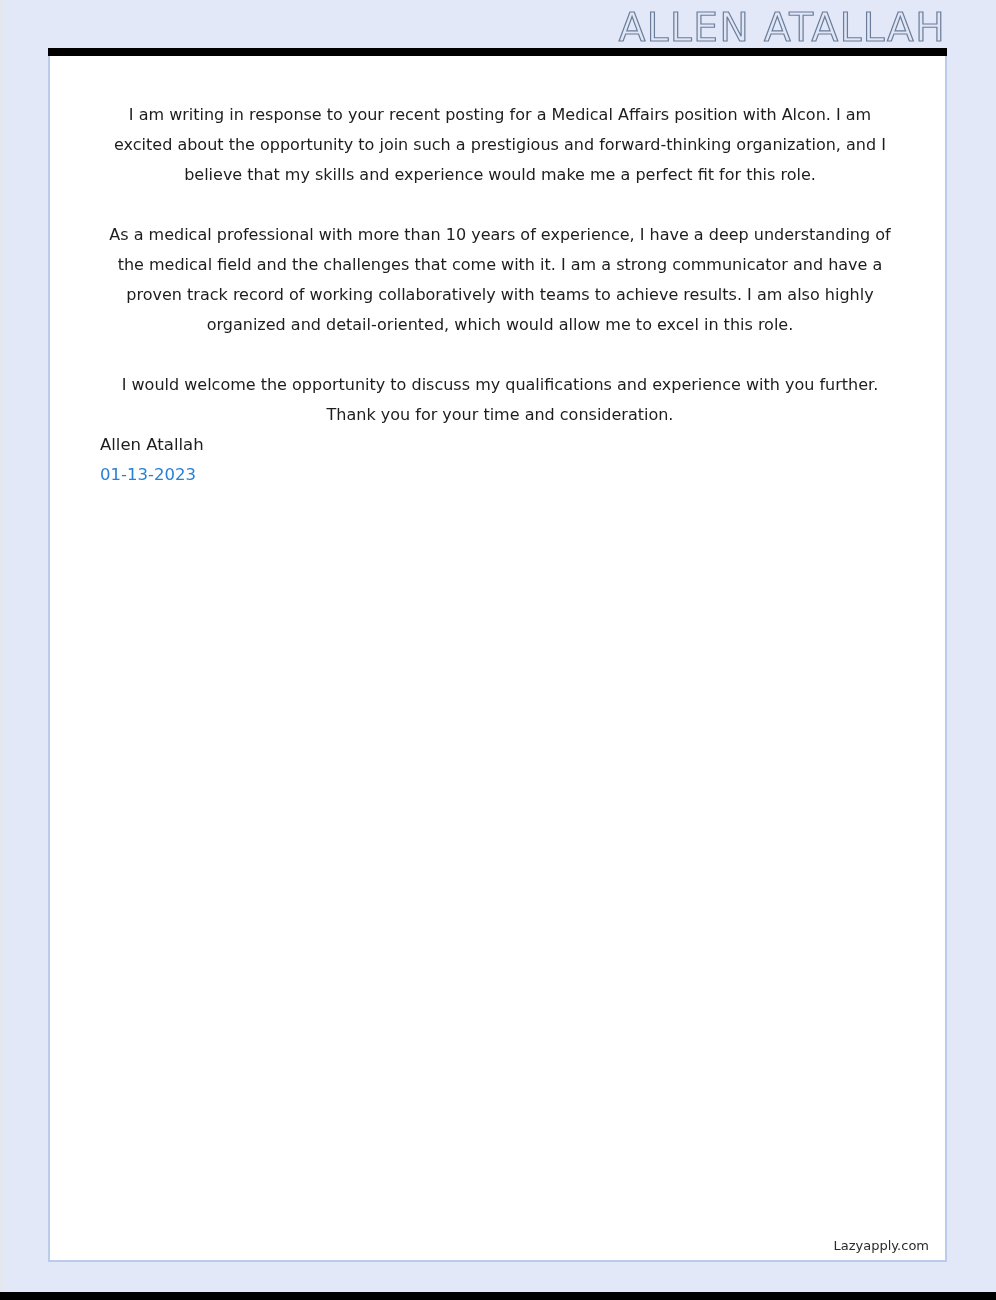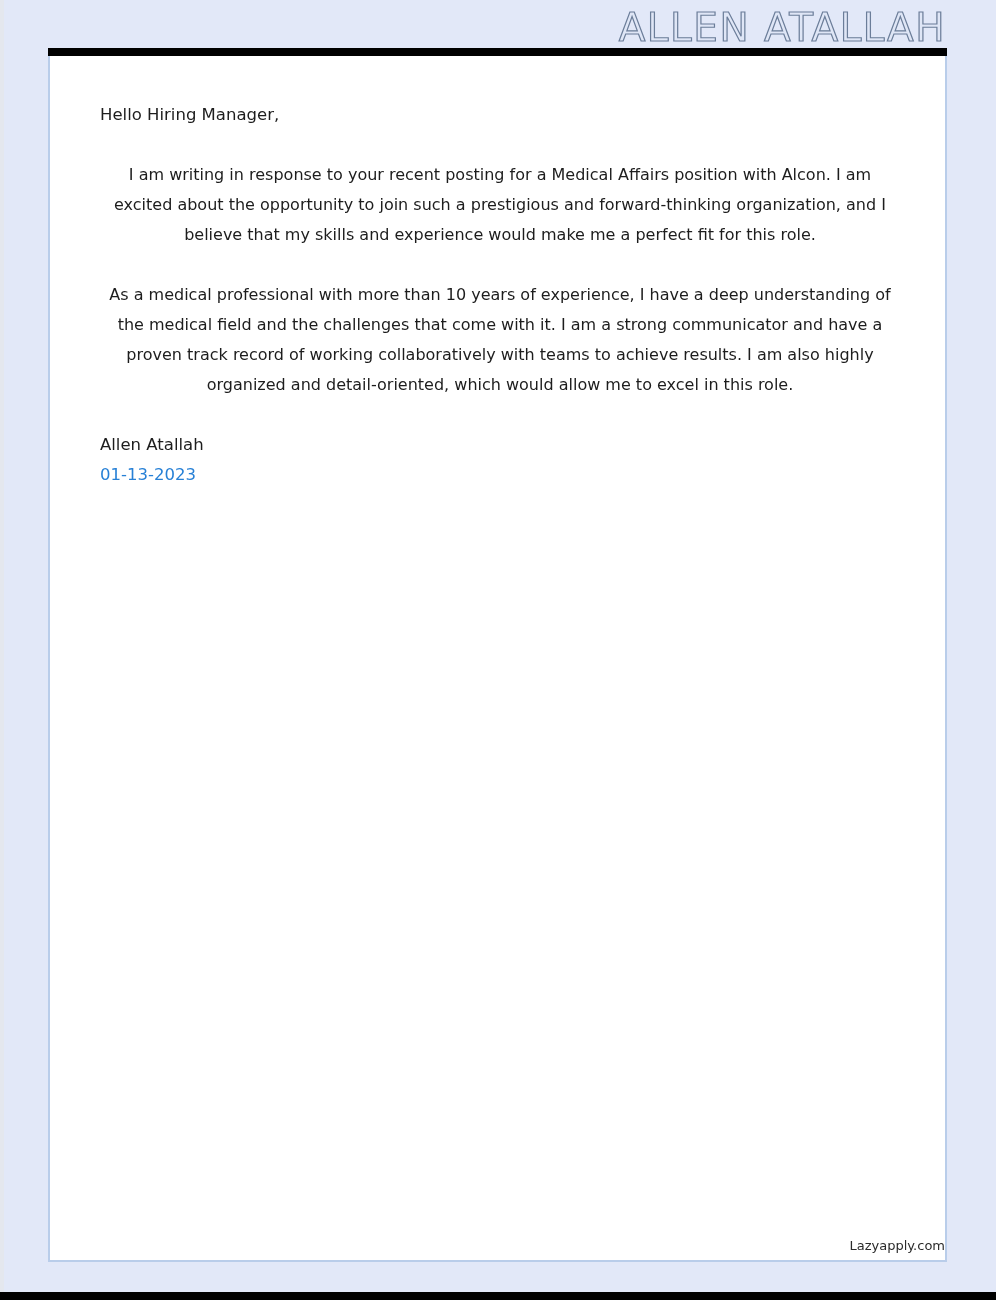--- a/index.html
+++ b/index.html
@@ -102,21 +102,21 @@
   .letter-date {
     margin: 0;
     font-size: 16.5px;
     line-height: 30px;
     color: #2780d6;
   }
 
   
   .footer-credit {
     position: absolute;
-    right: 0;
+    right: 16px;
     bottom: 6px;
     font-family: "DejaVu Sans", sans-serif;
     font-size: 13px;
     line-height: 16px;
     color: #2b2b2b;
     white-space: nowrap;
   }
 
   
   .viewport-bottom-strip {
@@ -146,27 +146,27 @@
 <div class="header-band">
   <div class="applicant-name">ALLEN ATALLAH</div>
 </div>
 
 <div class="header-rule"></div>
 
 <div class="page-sheet">
 
   <div class="letter-body">
 
-    <p class="letter-line">Hello Hiring Manager,</p>
 
     <p class="letter-para">I am writing in response to your recent posting for a Medical Affairs position with Alcon. I am excited about the opportunity to join such a prestigious and forward-thinking organization, and I believe that my skills and experience would make me a perfect fit for this role.</p>
 
     <p class="letter-para">As a medical professional with more than 10 years of experience, I have a deep understanding of the medical field and the challenges that come with it. I am a strong communicator and have a proven track record of working collaboratively with teams to achieve results. I am also highly organized and detail-oriented, which would allow me to excel in this role.</p>
 
 
+    <p class="letter-para tight">I would welcome the opportunity to discuss my qualifications and experience with you further. Thank you for your time and consideration.</p>
 
 
     <p class="letter-line tight">Allen Atallah</p>
 
     <p class="letter-date">01-13-2023</p>
 
   </div>
 
   <div class="footer-credit">Lazyapply.com</div>
 

